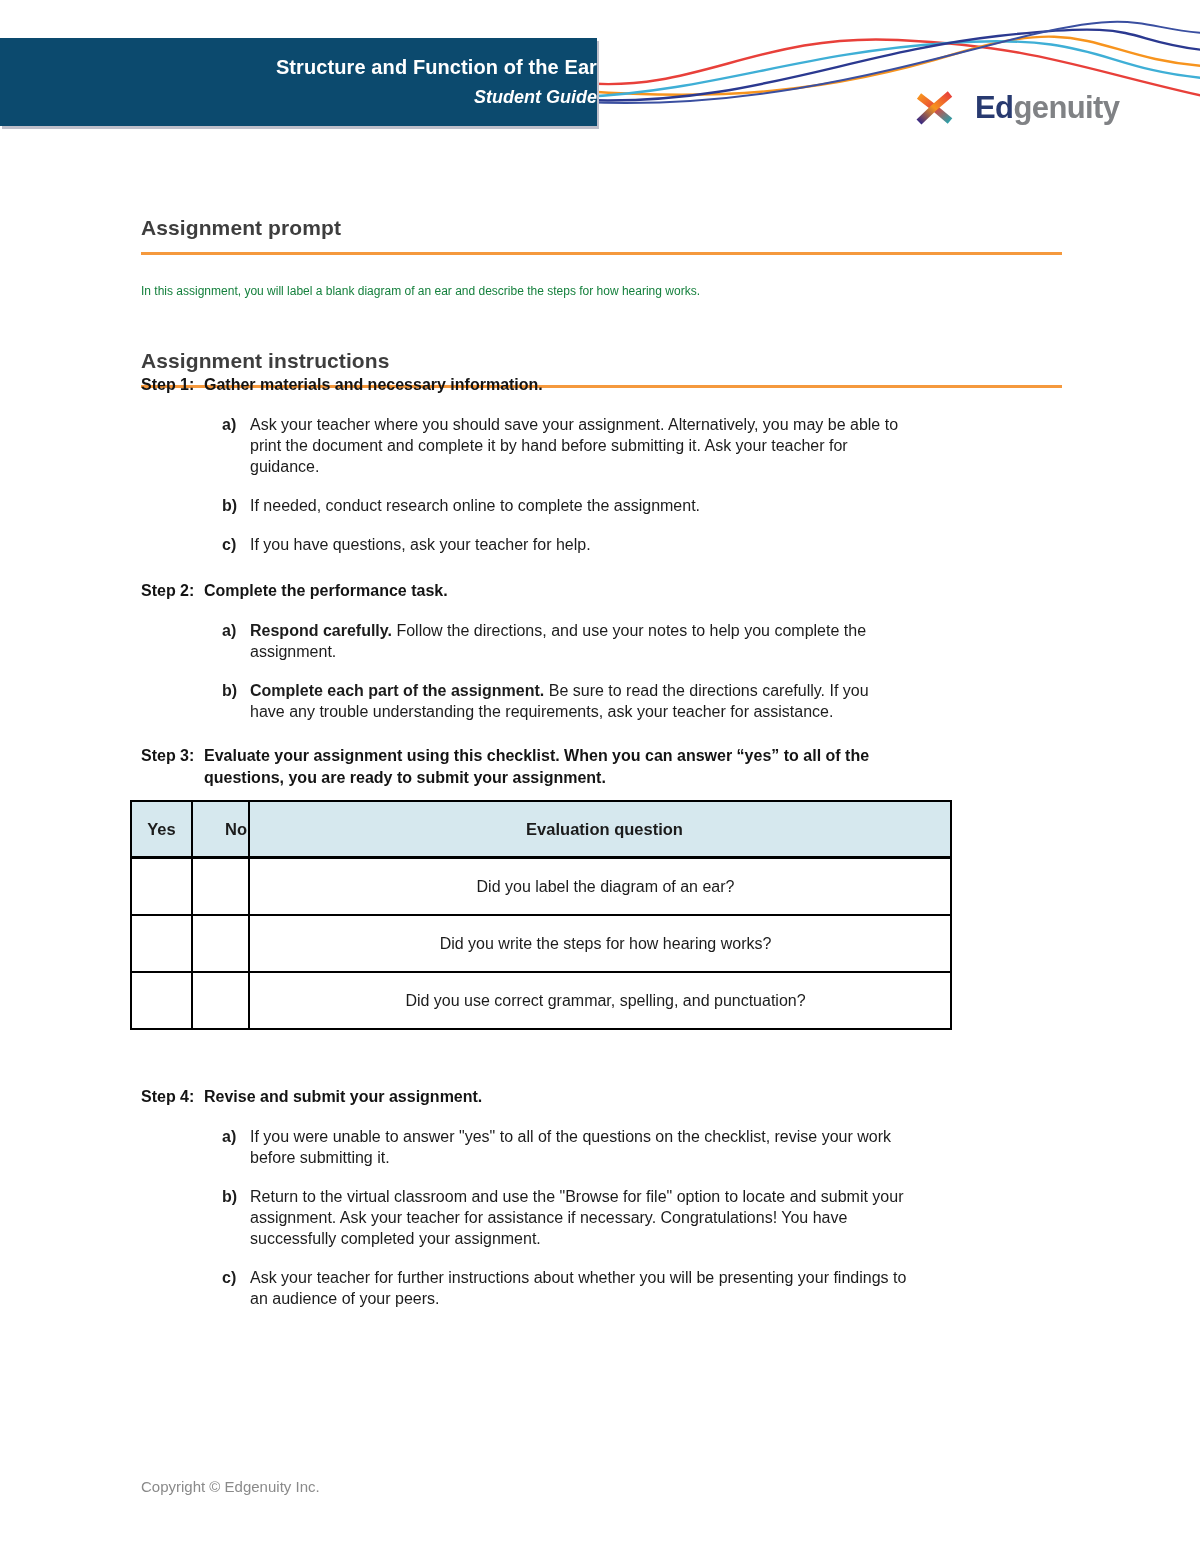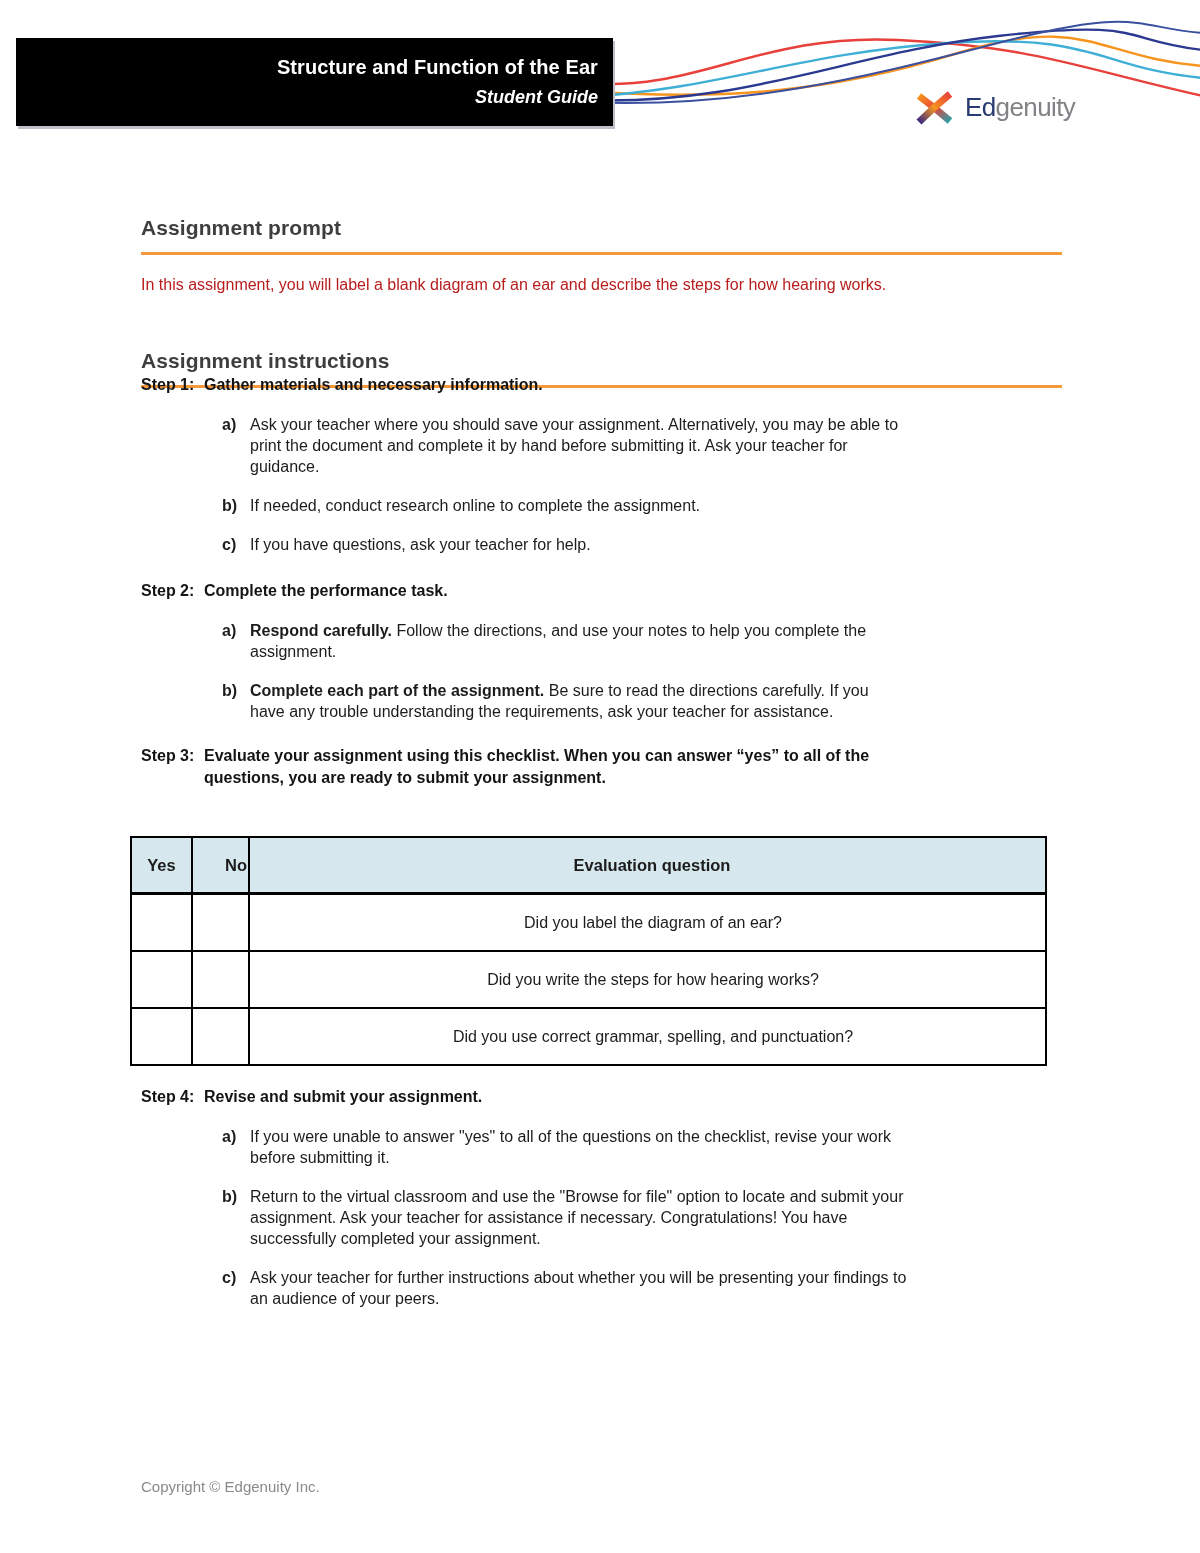--- a/index.html
+++ b/index.html
@@ -3,50 +3,50 @@
 <meta charset="utf-8">
 <style>
   html,body{margin:0;padding:0;background:#e9e9e9;}
   .page{
     position:relative;width:1200px;height:1553px;margin:0 auto;
     background:#ffffff;outline:1px solid #d8d8d8;overflow:hidden;
     font-family:"Liberation Sans",sans-serif;color:#1c1c1c;
   }
   
   .banner{
-    position:absolute;left:16px;top:38px;width:597px;height:88px;
-    background:#000000;box-shadow:2px 3px 0 #bfbfca;
+    position:absolute;left:0;top:38px;width:597px;height:88px;
+    background:#0c4a6e;box-shadow:2px 3px 0 #bfbfca;
     display:flex;flex-direction:column;justify-content:center;align-items:flex-end;
-    padding-right:15px;box-sizing:border-box;color:#ffffff;z-index:2;
+    box-sizing:border-box;color:#ffffff;z-index:2;
   }
   .banner-title{font-size:20px;font-weight:bold;letter-spacing:.1px;}
   .banner-sub{font-size:18px;font-weight:bold;font-style:italic;margin-top:8px;}
   .waves{position:absolute;left:558px;top:16px;z-index:1;}
   .logo{position:absolute;left:913px;top:86px;display:flex;align-items:center;z-index:3;}
-  .logo-text{font-size:26px;font-weight:normal;letter-spacing:-.6px;margin-left:10px;line-height:1;}
+  .logo-text{font-size:31px;font-weight:bold;letter-spacing:-.6px;margin-left:20px;line-height:1;}
   .logo-ed{color:#283a70;}
   .logo-genuity{color:#808285;}
   
   .sect{position:absolute;left:141px;width:921px;}
   .section-heading{font-size:21px;font-weight:bold;color:#3e3e3e;letter-spacing:.1px;margin-top:20px;}
   .rule{height:3px;background:#f5993d;margin-top:12px;}
-  .prompt-body{font-size:16px;line-height:21px;margin-top:19px;color:#b91c1c;}
+  .prompt-body{font-size:12px;line-height:21px;margin-top:26px;color:#15803d;}
   
   .step{position:absolute;left:141px;width:921px;font-size:16px;line-height:21px;}
   .step-head{display:flex;font-weight:bold;color:#141414;}
   .step-label{width:63px;flex:none;}
   .step-title{white-space:pre-line;line-height:22px;flex:1;}
   .item{display:flex;margin:18px 0 0 81px;}
   .item-letter{width:28px;flex:none;font-weight:bold;}
   .item-body{flex:1;}
   .item-lead{font-weight:bold;}
   .item-text{white-space:pre-line;}
   
   .checklist{
-    position:absolute;left:130px;top:836px;width:917px;
+    position:absolute;left:130px;top:800px;width:822px;
     border-collapse:collapse;font-size:16px;
   }
   .checklist th,.checklist td{border:2px solid #000;}
   .checklist thead th{
     background:#d6e8ee;height:52px;font-size:16.5px;font-weight:bold;
     border-bottom:3px solid #000;
   }
   .checklist .col-yes{width:57px;text-align:center;}
   .checklist .col-no{width:53px;text-align:right;}
   .checklist .col-q{text-align:center;padding-left:10px;}

